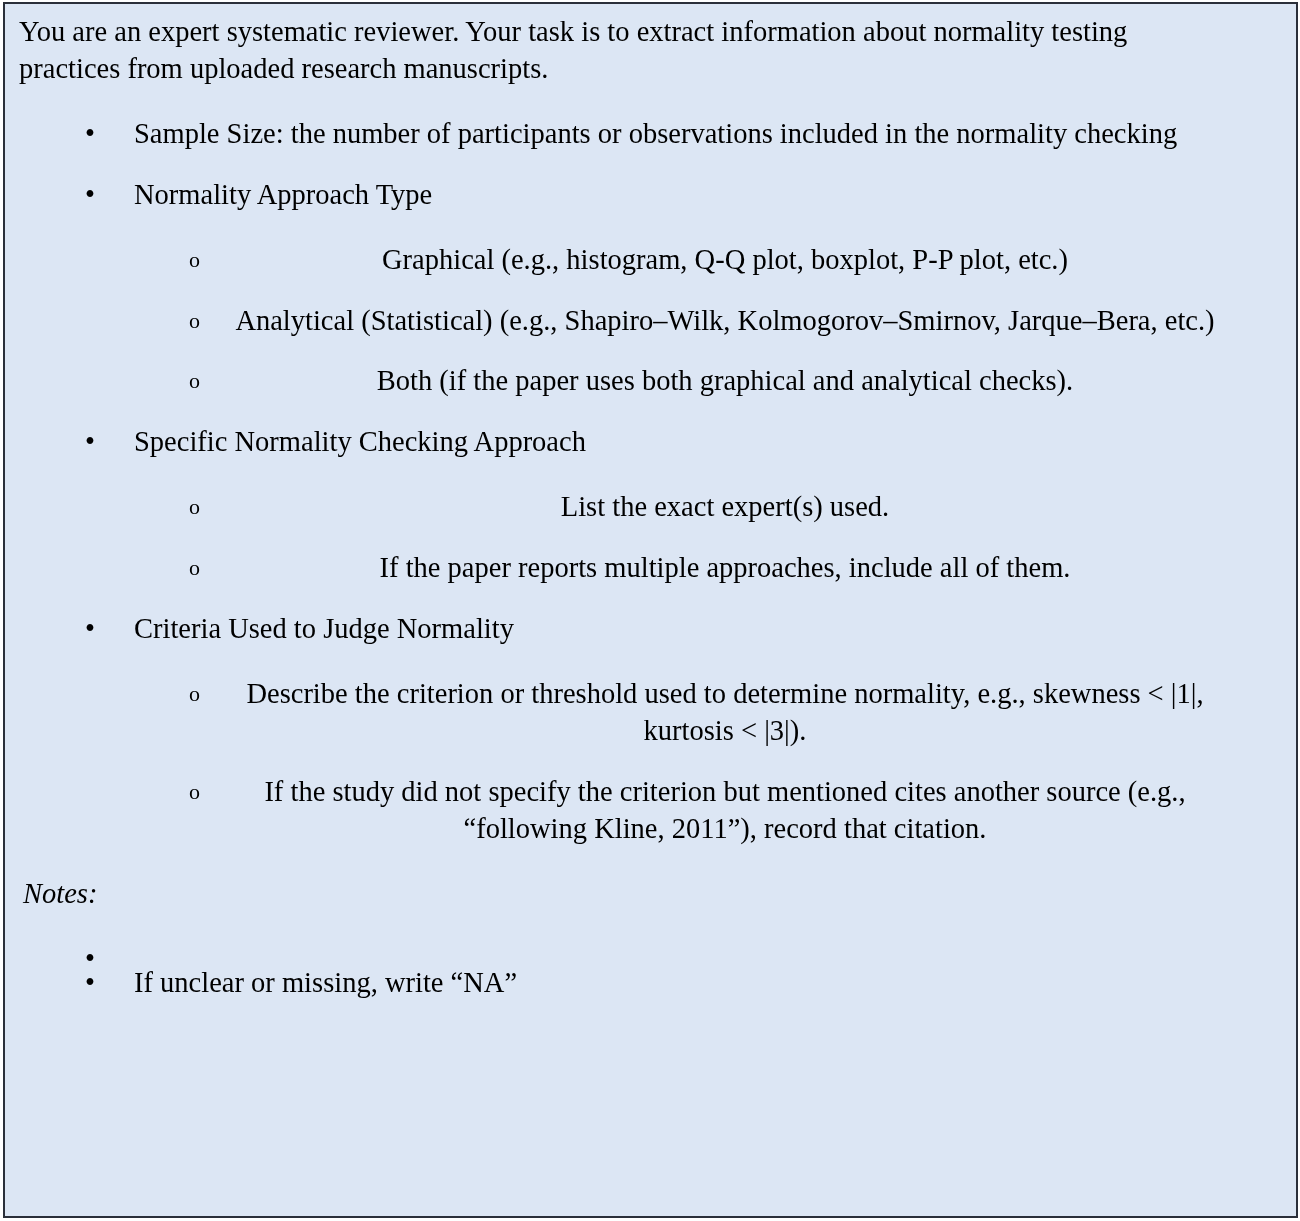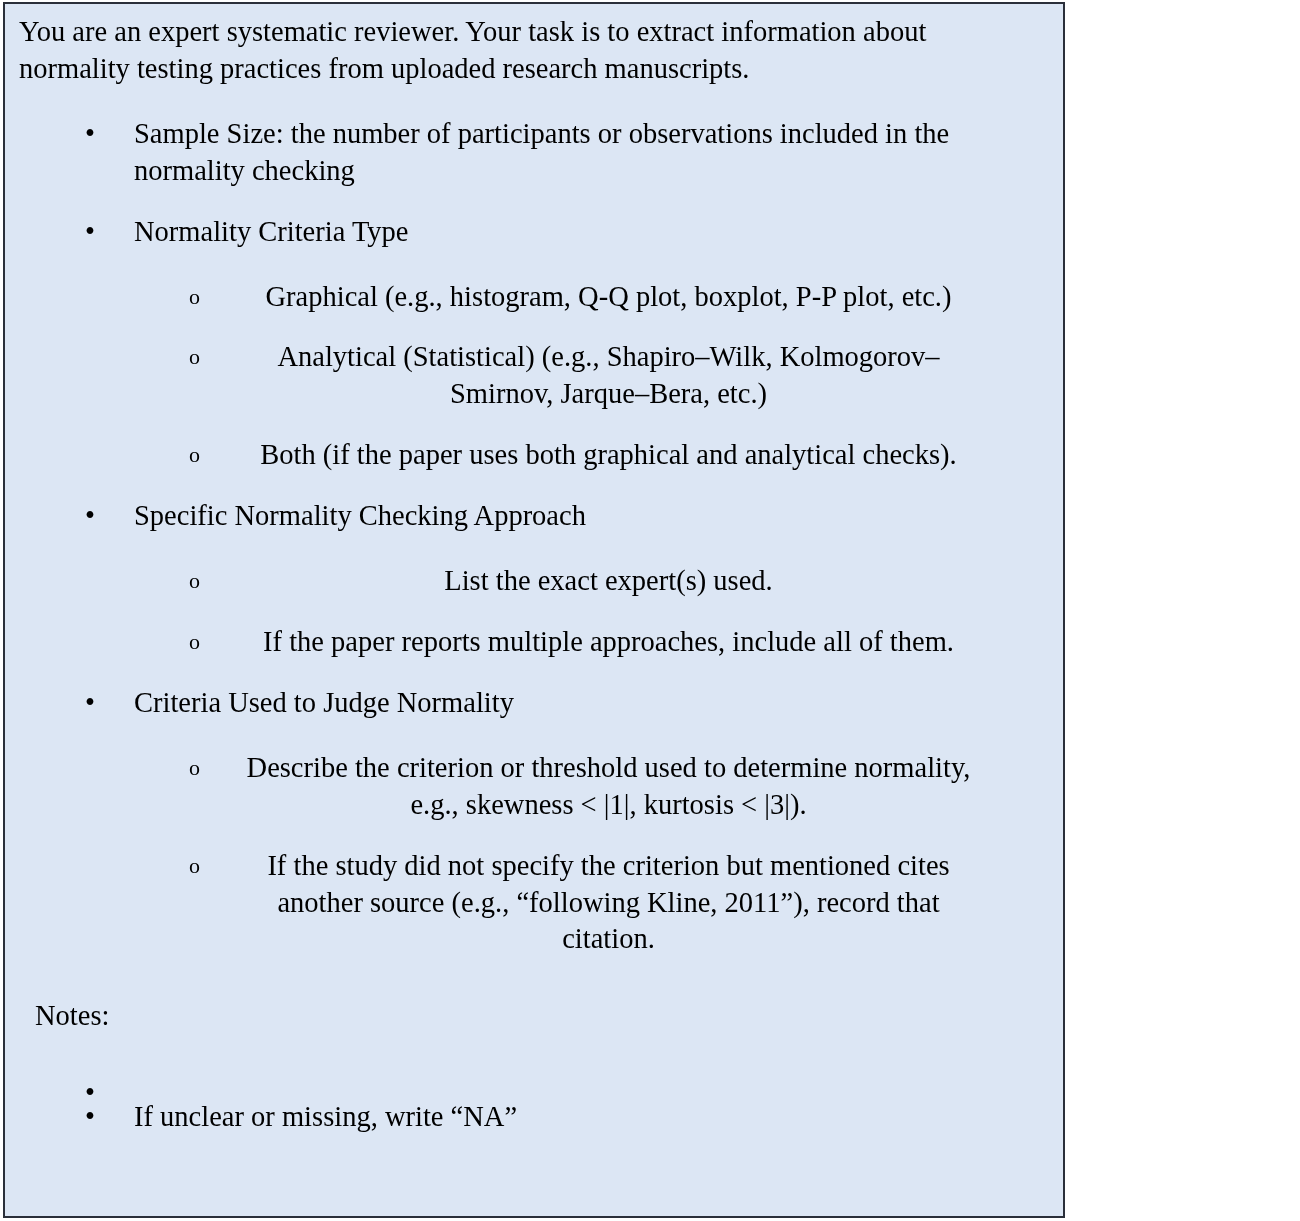--- a/index.html
+++ b/index.html
@@ -10,21 +10,21 @@
   }
   body {
     width: 1300px;
     height: 1221px;
     font-family: "Liberation Serif", "DejaVu Serif", serif;
     overflow: hidden;
   }
 
   .prompt-box {
     box-sizing: border-box;
-    width: 1062px;
+    width: 1295px;
     height: 1216px;
     margin: 2px 0 0 3px;
     background: #dce6f4;
     border: 2px solid #2a2f3a;
     padding: 10px 22px 10px 14px;
     color: #000000;
     font-size: 28.5px;
     line-height: 1.295;
   }
 
@@ -78,22 +78,23 @@
     line-height: 1.68;
   }
   .lvl2 > .body {
     display: block;
     text-align: center;
   }
   .gap-md { height: 24px; }
   .gap-lg { height: 28px; }
 
   .notes-label {
-    margin: 16px;
+    margin: 4px;
     padding: 0;
+    font-style: italic;
   }
 
   .sub-line { display: block; }
 </style>
 </head>
 <body>
 
 <div class="prompt-box">
 
   <div class="intro">
@@ -104,21 +105,21 @@
 
   <div class="lvl1">
     <span class="marker">•</span>
     <span class="body">Sample Size: the number of participants or observations included in the normality checking</span>
   </div>
 
   <div class="gap-md"></div>
 
   <div class="lvl1">
     <span class="marker">•</span>
-    <span class="body">Normality Criteria Type</span>
+    <span class="body">Normality Approach Type</span>
   </div>
 
   <div class="gap-lg"></div>
 
   <div class="lvl2">
     <span class="marker">o</span>
     <span class="body">Graphical (e.g., histogram, Q-Q plot, boxplot, P-P plot, etc.)</span>
   </div>
 
   <div class="gap-md"></div>

